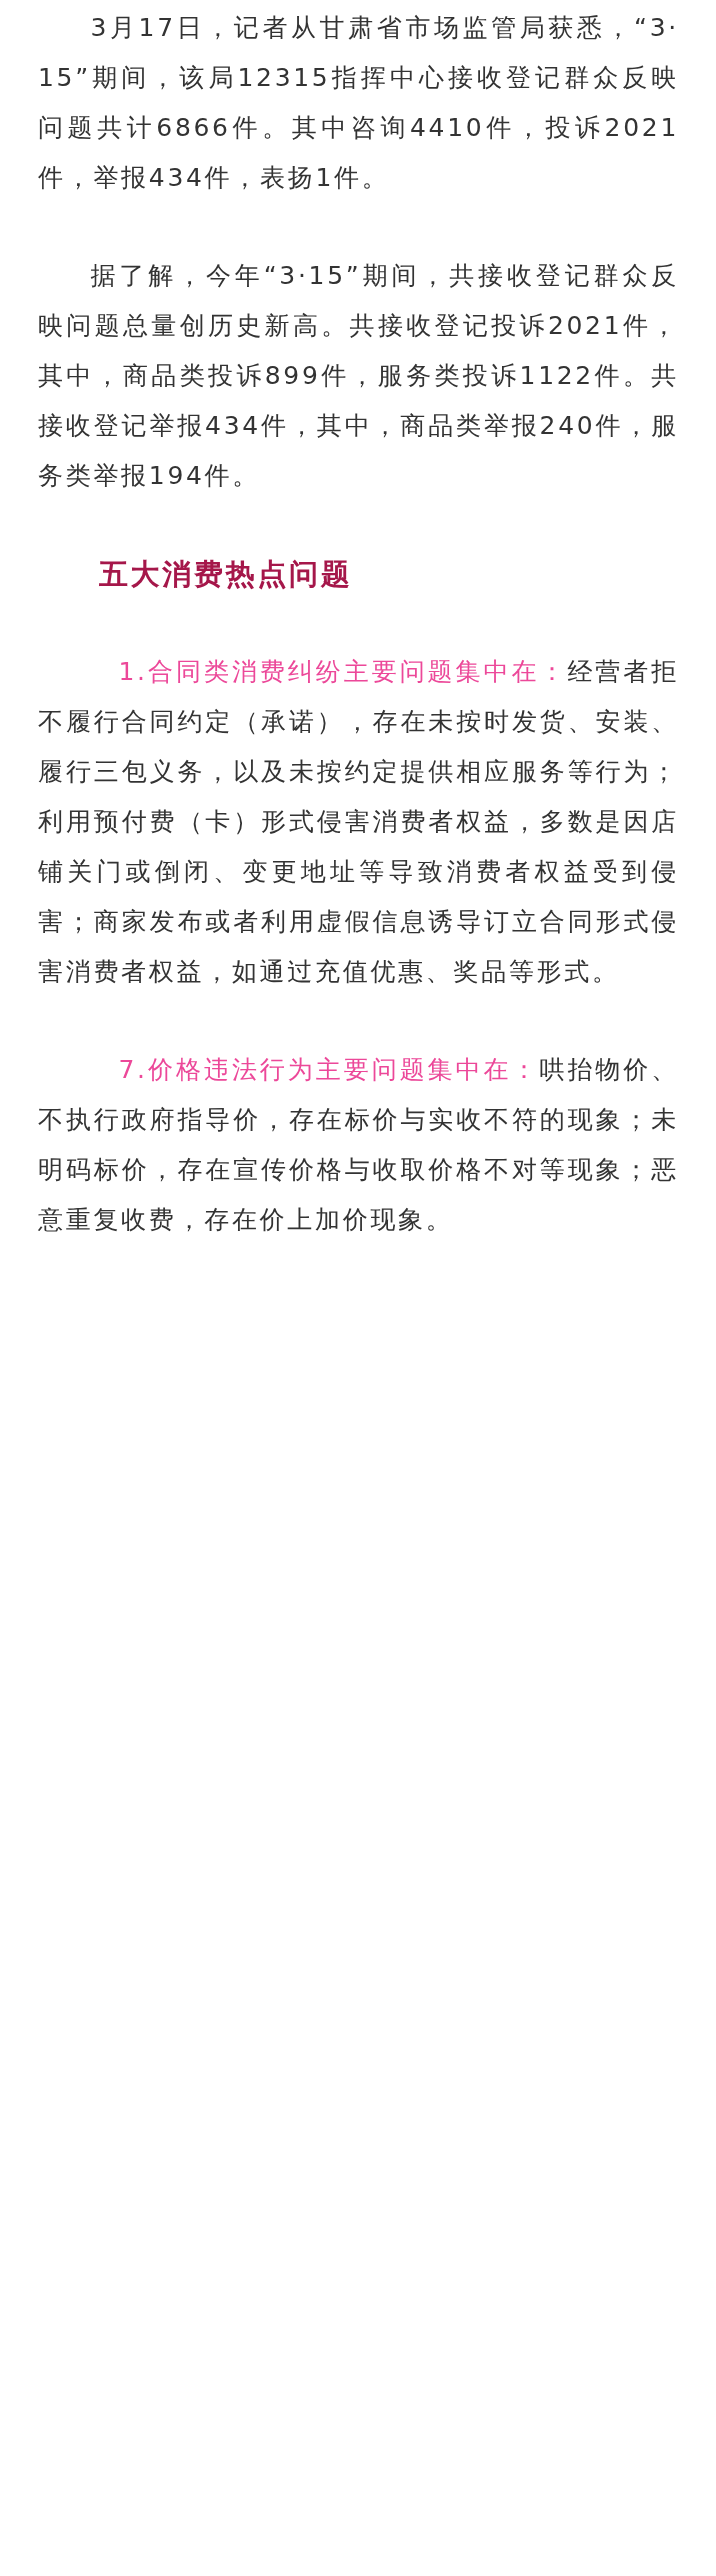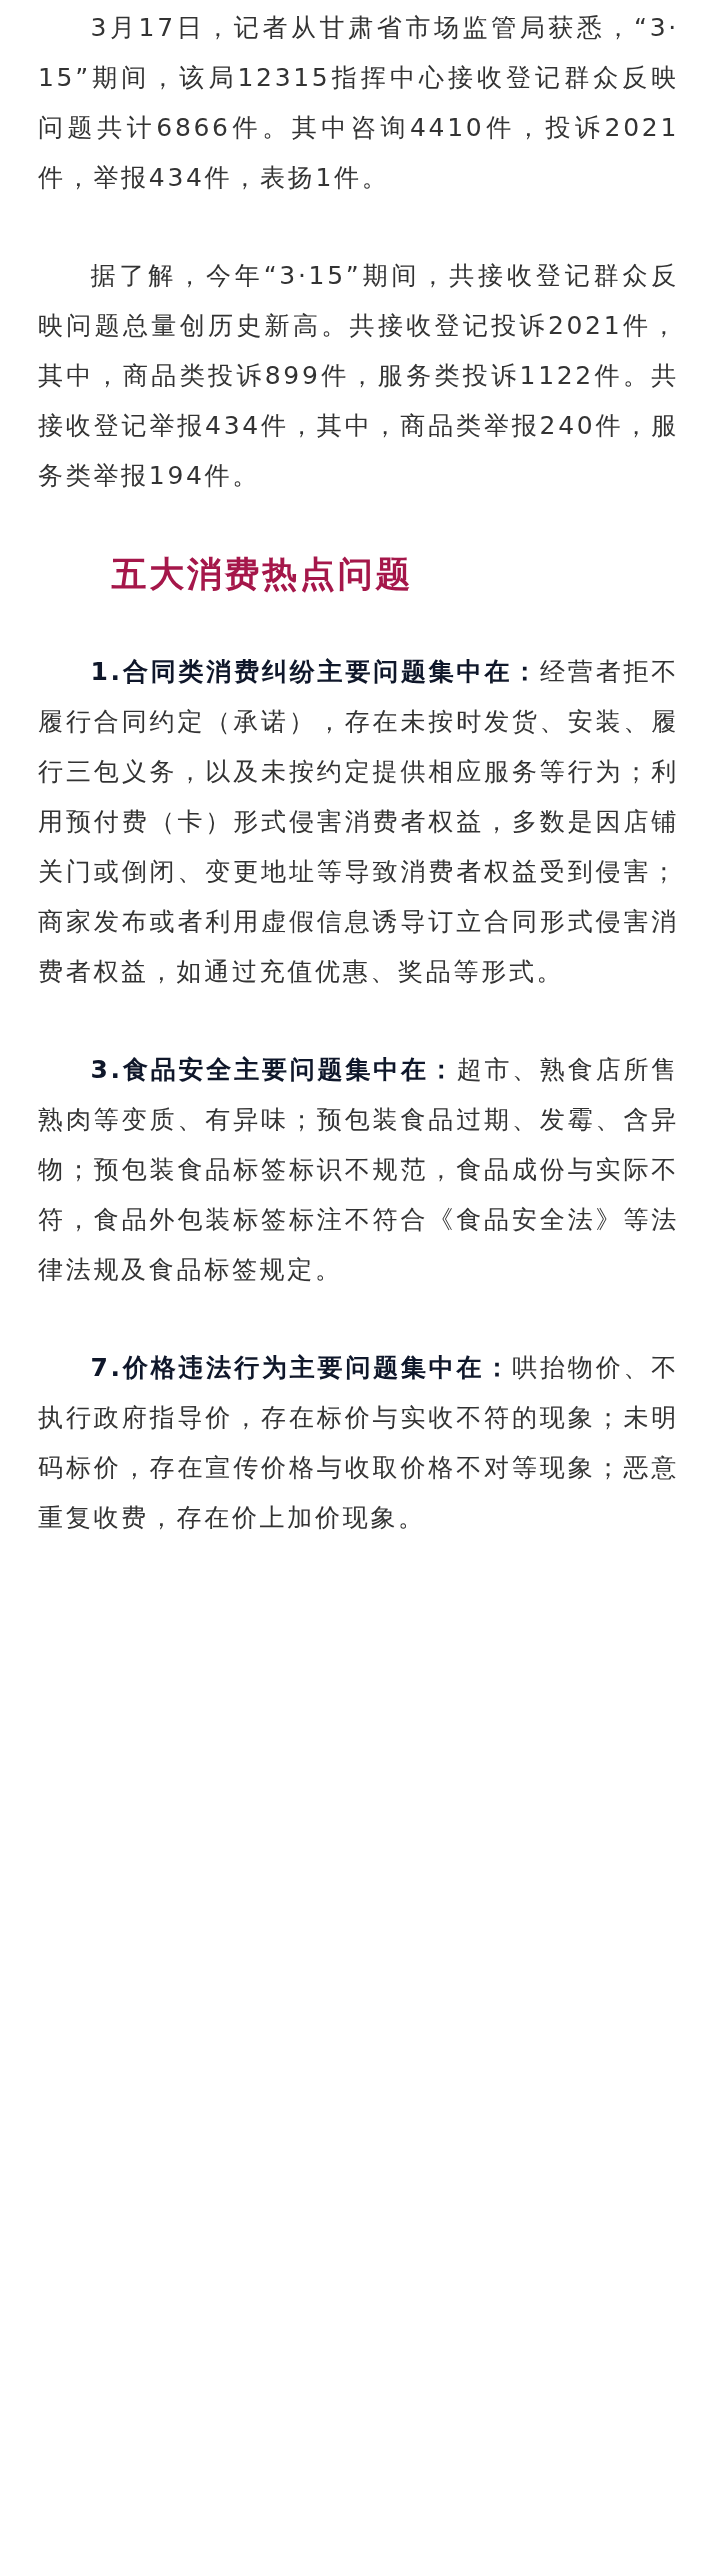--- a/index.html
+++ b/index.html
@@ -25,51 +25,49 @@
       margin: 0 0 48px 0;
       font-size: 25px;
       line-height: 50px;
       letter-spacing: 2.7px;
       text-indent: 2.1em;
       text-align: justify;
       word-break: break-all;
     }
     .section-heading {
       margin: 0 0 48px 0;
-      font-size: 35px;
+      font-size: 29px;
       line-height: 50px;
       letter-spacing: 2.7px;
       text-indent: 2.1em;
       font-weight: bold;
       color: #a5174a;
     }
     .lead {
-      font-weight: bold;
-      color: #0f172a;
+      font-weight: normal;
+      color: #ec4899;
+      margin-left: 28px;
     }
   </style>
 </head>
 <body>
 
 <div class="article">
 
   <p class="para">3月17日，记者从甘肃省市场监管局获悉，“3·15”期间，该局12315指挥中心接收登记群众反映问题共计6866件。其中咨询4410件，投诉2021件，举报434件，表扬1件。</p>
 
   <p class="para">据了解，今年“3·15”期间，共接收登记群众反映问题总量创历史新高。共接收登记投诉2021件，其中，商品类投诉899件，服务类投诉1122件。共接收登记举报434件，其中，商品类举报240件，服务类举报194件。</p>
 
   <p class="section-heading" style="color: rgb(165, 23, 74);">五大消费热点问题</p>
 
   <p class="para">
     <span class="lead">1.合同类消费纠纷主要问题集中在：</span><span>经营者拒不履行合同约定（承诺），存在未按时发货、安装、履行三包义务，以及未按约定提供相应服务等行为；利用预付费（卡）形式侵害消费者权益，多数是因店铺关门或倒闭、变更地址等导致消费者权益受到侵害；商家发布或者利用虚假信息诱导订立合同形式侵害消费者权益，如通过充值优惠、奖品等形式。</span>
   </p>
 
 
-  <p class="para">
-    <span class="lead">3.食品安全主要问题集中在：</span><span>超市、熟食店所售熟肉等变质、有异味；预包装食品过期、发霉、含异物；预包装食品标签标识不规范，食品成份与实际不符，食品外包装标签标注不符合《食品安全法》等法律法规及食品标签规定。</span>
-  </p>
 
 
   <p class="para">
     <span class="lead">7.价格违法行为主要问题集中在：</span><span>哄抬物价、不执行政府指导价，存在标价与实收不符的现象；未明码标价，存在宣传价格与收取价格不对等现象；恶意重复收费，存在价上加价现象。</span>
   </p>
 
 </div>
 
 
 </body></html>

